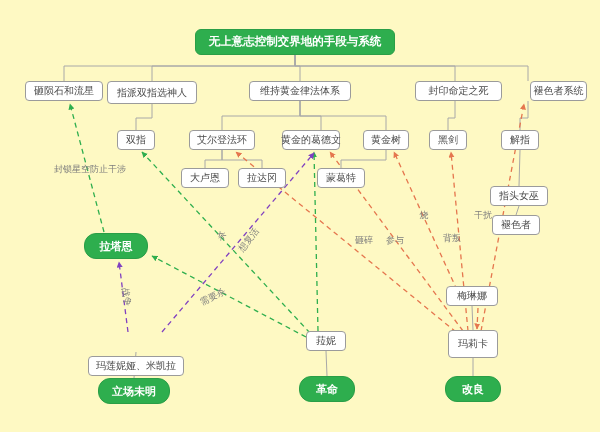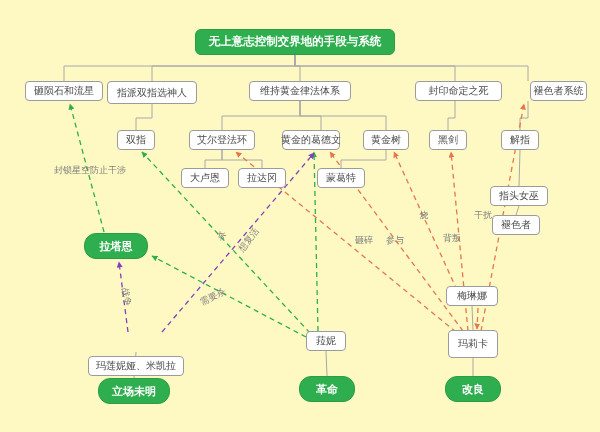--- a/index.html
+++ b/index.html
@@ -99,21 +99,21 @@
       <div class="node plain" style="left: 490px; top: 186px; width: 58px; height: 20px;">指头女巫</div>
       <div class="node plain" style="left: 492px; top: 215px; width: 48px; height: 20px;">褪色者</div>
       <div class="node green" style="left: 84px; top: 233px; width: 64px; height: 26px;">拉塔恩</div>
       <div class="node plain" style="left: 446px; top: 286px; width: 52px; height: 20px;">梅琳娜</div>
       <div class="node plain" style="left: 88px; top: 332px; width: 96px; height: 20px; margin-top: 24px;">玛莲妮娅、米凯拉</div>
       <div class="node plain" style="left: 306px; top: 331px; width: 40px; height: 20px;">菈妮</div>
       <div class="node plain" style="left: 448px; top: 330px; width: 50px; height: 28px;">玛莉卡</div>
       <div class="node green" style="left: 98px; top: 378px; width: 72px; height: 26px;">立场未明</div>
       <div class="node green" style="left: 299px; top: 376px; width: 56px; height: 26px;">革命</div>
       <div class="node green" style="left: 445px; top: 376px; width: 56px; height: 26px;">改良</div>
-      <div class="edge-label" style="left: 90px; top: 170px; transform: translate(-50%, -50%) rotate(0deg);">封锁星空防止干涉</div>
+      <div class="edge-label" style="left: 90px; top: 170px; transform: translate(-50%, -50%) rotate(0deg); font-family: Liberation Mono, monospace;">封锁星空防止干涉</div>
       <div class="edge-label" style="left: 222px; top: 236px; transform: translate(-50%, -50%) rotate(-42deg);">杀</div>
       <div class="edge-label" style="left: 213px; top: 297px; transform: translate(-50%, -50%) rotate(-27deg);">需要杀</div>
       <div class="edge-label" style="left: 126px; top: 297px; transform: translate(-50%, -50%) rotate(80deg);">战争</div>
       <div class="edge-label" style="left: 249px; top: 240px; transform: translate(-50%, -50%) rotate(-52deg);">想复活</div>
       <div class="edge-label" style="left: 364px; top: 240px; transform: translate(-50%, -50%) rotate(0deg);">砸碎</div>
       <div class="edge-label" style="left: 395px; top: 240px; transform: translate(-50%, -50%) rotate(0deg);">参与</div>
       <div class="edge-label" style="left: 424px; top: 215px; transform: translate(-50%, -50%) rotate(0deg);">烧</div>
       <div class="edge-label" style="left: 452px; top: 238px; transform: translate(-50%, -50%) rotate(0deg);">背叛</div>
       <div class="edge-label" style="left: 483px; top: 215px; transform: translate(-50%, -50%) rotate(0deg);">干扰</div>
     </div>

